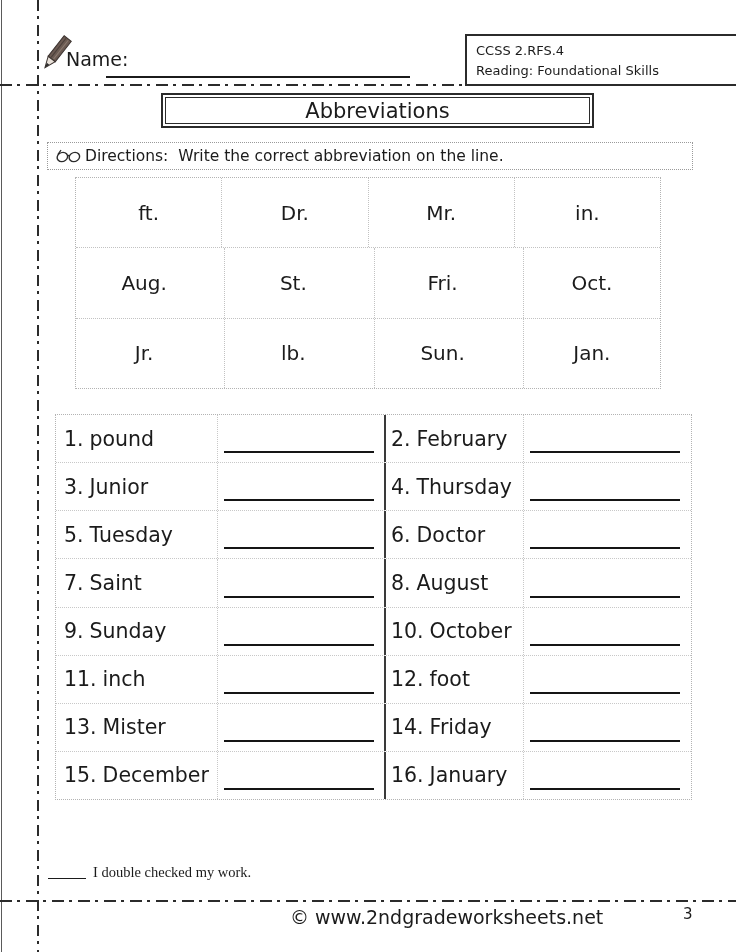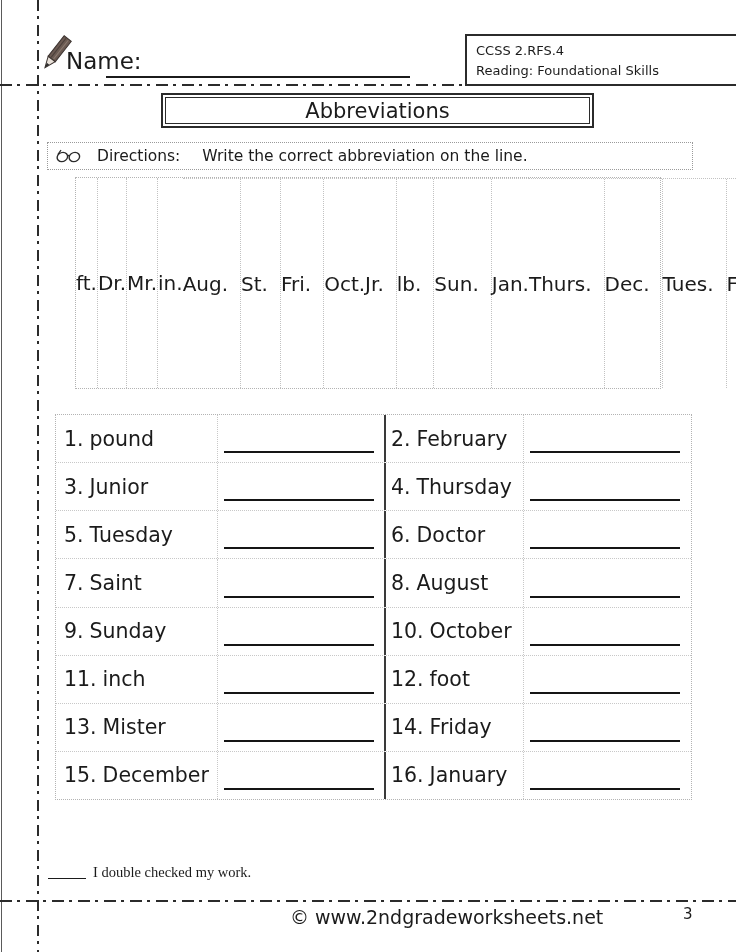--- a/index.html
+++ b/index.html
@@ -12,41 +12,41 @@
   .edge-line-left{position:absolute;left:1px;top:0;width:1px;height:952px;background:#5a5a5a;}
   .dashdot-v{position:absolute;left:37px;top:0;width:2px;height:952px;
     background:repeating-linear-gradient(to bottom,#2b2b2b 0 11px,transparent 11px 16px,#2b2b2b 16px 19px,transparent 19px 25px);}
   .dashdot-h{position:absolute;left:0;width:736px;height:2px;
     background:repeating-linear-gradient(90deg,#2b2b2b 0 12px,transparent 12px 17px,#2b2b2b 17px 20px,transparent 20px 26px);}
   .dashdot-h.top{top:84px;}
   .dashdot-h.bottom{top:900px;}
 
   
   .pencil{position:absolute;left:38px;top:32px;width:34px;height:44px;}
-  .name-row{position:absolute;left:66px;top:48px;font-size:23px;}
+  .name-row{position:absolute;left:66px;top:48px;font-size:19px;}
   .name-line{position:absolute;left:106px;top:76px;width:304px;border-bottom:2px solid #1b1b1b;}
   .ccss-box{position:absolute;left:465px;top:34px;width:294px;height:52px;
     border:2px solid #2b2b2b;box-sizing:border-box;padding:5px 0 0 9px;font-size:13px;line-height:1.5;}
 
   
   .title-box{position:absolute;left:161px;top:93px;width:433px;height:35px;
     border:2px solid #2b2b2b;box-sizing:border-box;padding:2px;}
   .title-inner{width:100%;height:100%;border:1px solid #2b2b2b;box-sizing:border-box;
     display:flex;align-items:center;justify-content:center;font-size:21px;}
 
   
   .directions-box{position:absolute;left:47px;top:142px;width:646px;height:28px;
     border:1px dotted #9a9a9a;box-sizing:border-box;display:flex;align-items:center;
-    padding-left:7px;font-size:15.5px;gap:12px;}
+    padding-left:7px;font-size:15.5px;}
   .glasses{width:27px;height:14px;margin-right:3px;flex:0 0 auto;}
   .dir-label{margin-right:10px;}
 
   
   .word-bank{position:absolute;left:75px;top:177px;width:586px;height:212px;
-    border:1px dotted #b3b3b3;box-sizing:border-box;display:flex;flex-direction:row;}
+    border:1px dotted #b3b3b3;box-sizing:border-box;display:flex;flex-direction:column;}
   .wb-row{flex:1;display:flex;}
   .wb-row + .wb-row{border-top:1px dotted #c2c2c2;gap:12px;}
   .wb-cell{flex:1;display:flex;align-items:center;justify-content:center;font-size:20px;}
   .wb-cell + .wb-cell{border-left:1px dotted #c2c2c2;}
 
   
   .exercise-table{position:absolute;left:55px;top:414px;width:637px;height:386px;
     border:1px dotted #b3b3b3;box-sizing:border-box;display:flex;flex-direction:column;}
   .ex-row{flex:1;display:flex;}
   .ex-row + .ex-row{border-top:1px dotted #c8c8c8;}
@@ -120,26 +120,20 @@
       <div class="wb-cell">St.</div>
       <div class="wb-cell">Fri.</div>
       <div class="wb-cell">Oct.</div>
     </div>
     <div class="wb-row">
       <div class="wb-cell">Jr.</div>
       <div class="wb-cell">lb.</div>
       <div class="wb-cell">Sun.</div>
       <div class="wb-cell">Jan.</div>
     </div>
-    <div class="wb-row">
-      <div class="wb-cell">Thurs.</div>
-      <div class="wb-cell">Dec.</div>
-      <div class="wb-cell">Tues.</div>
-      <div class="wb-cell">Feb.</div>
-    </div>
   </div>
 
 <div class="exercise-table">
     <div class="ex-row">
       <div class="ex-word leftcol">
         <span class="ex-num">1.</span>
         <span>pound</span>
       </div>
       <div class="ex-blank leftcol">
         <div class="blank-line"></div>

